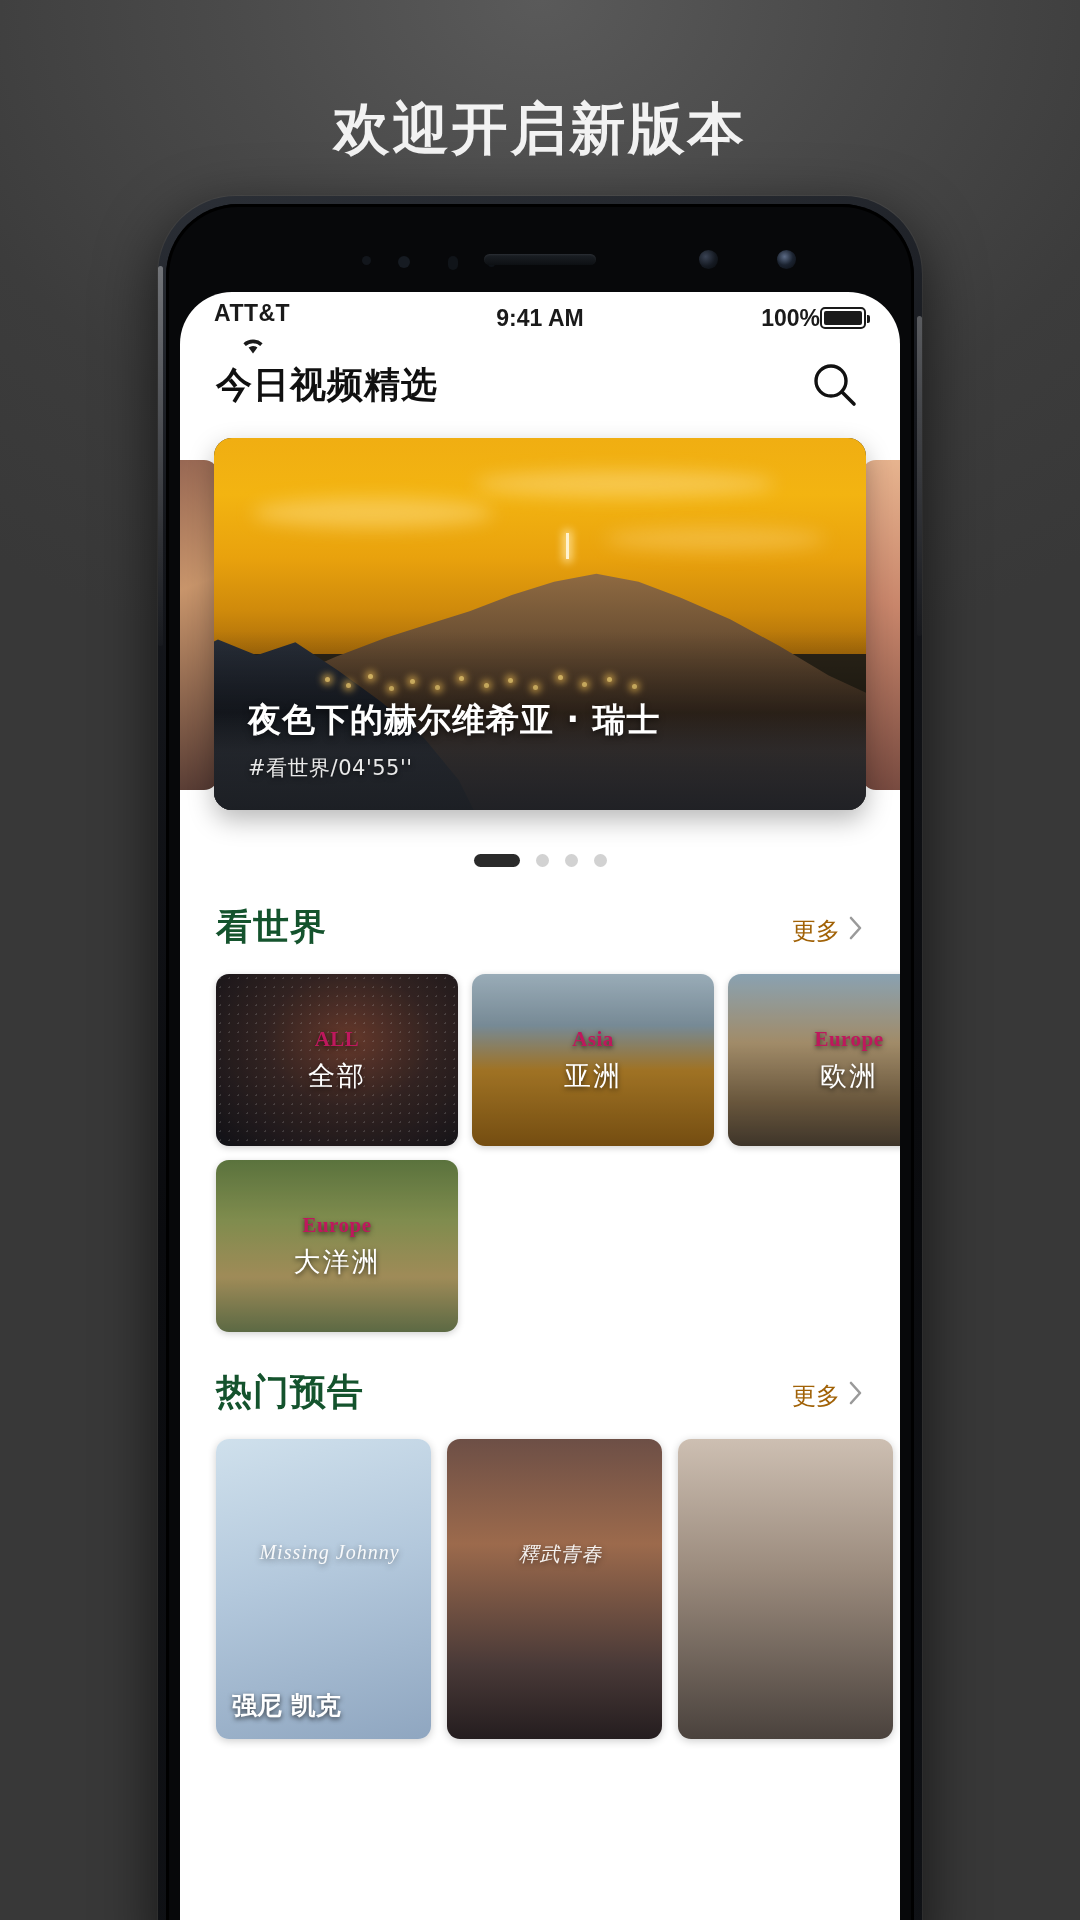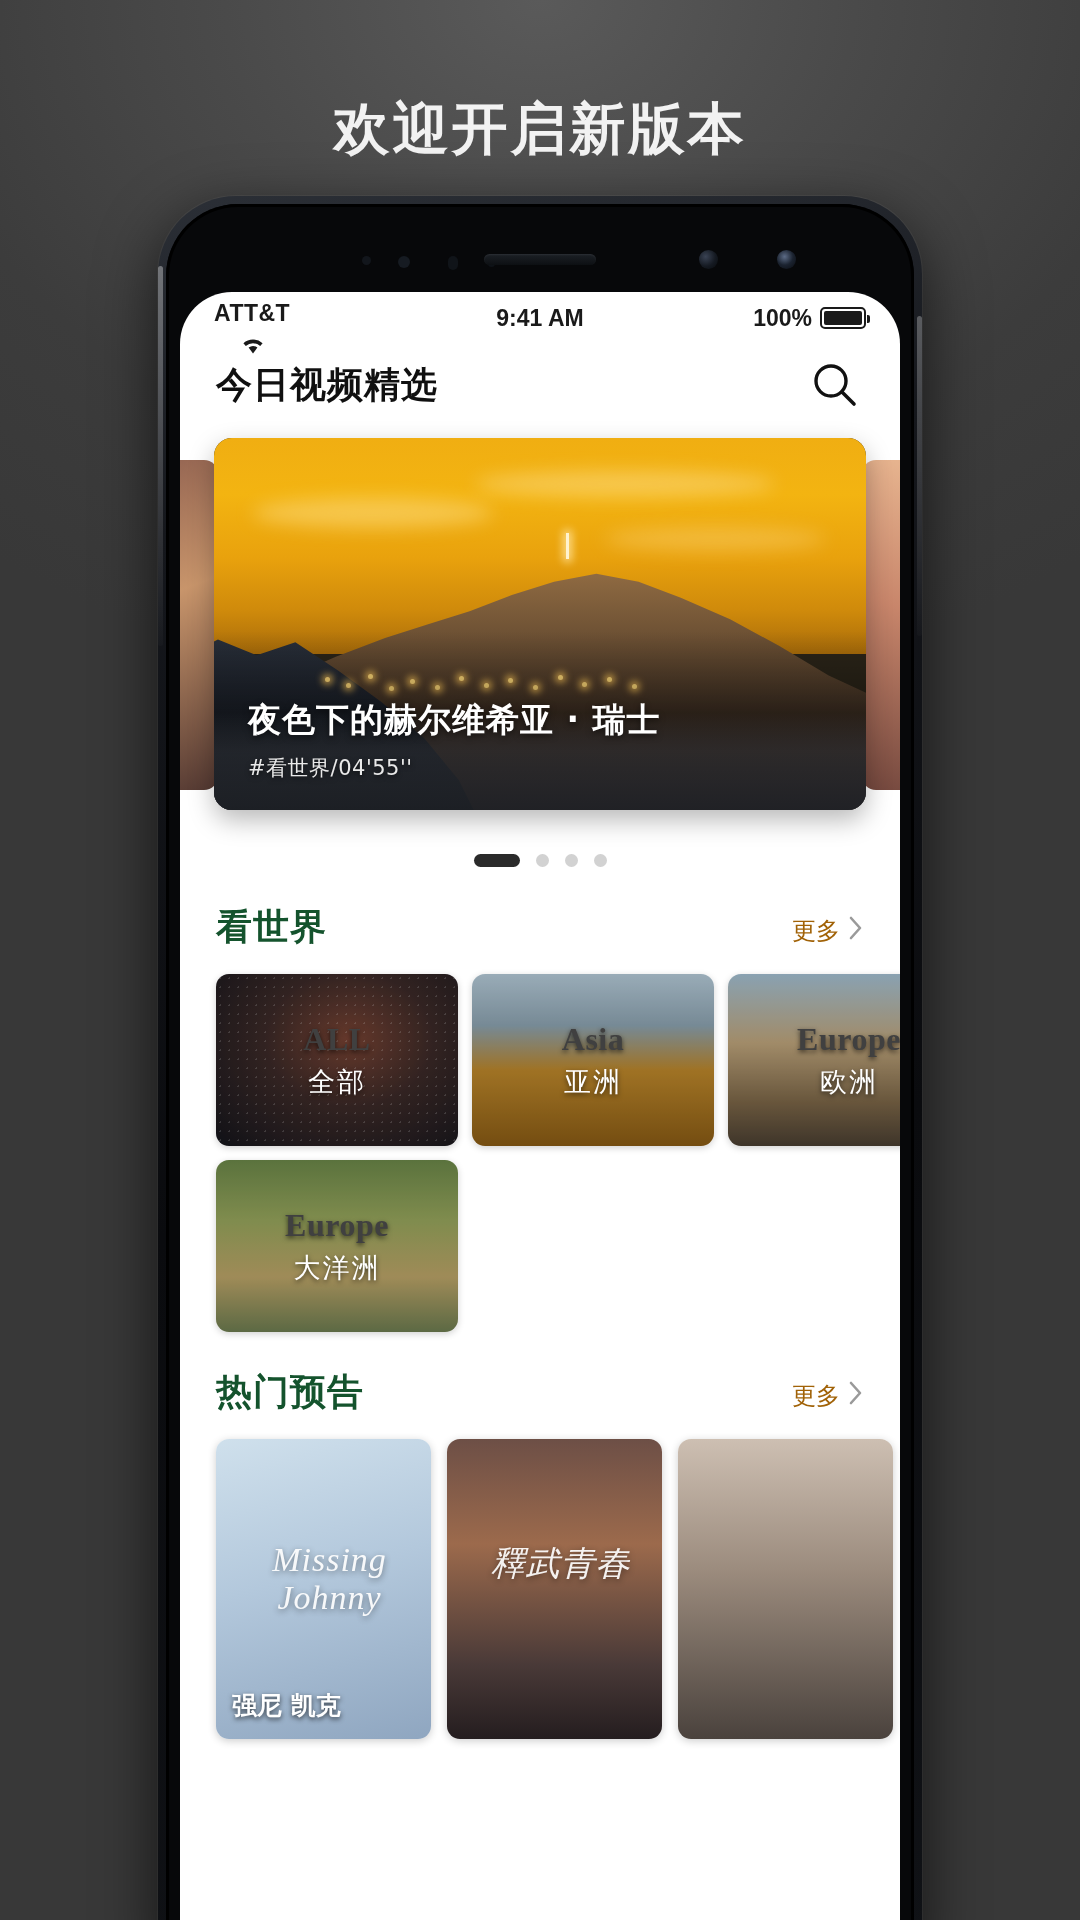--- a/index.html
+++ b/index.html
@@ -80,21 +80,21 @@
   .sb-left{ display:flex; align-items:center; gap:9px;flex-direction:column; }
   .sig-dots{ display:flex; gap:5px; align-items:center; }
   .sig-dots i{ width:10px; height:10px; border-radius:50%; background:#1a1a1a; display:block; }
   .carrier{ letter-spacing:.5px; font-size:23px; }
   .wifi{ width:26px; height:19px; position:relative; margin-left:2px;}
   .wifi svg{ display:block; }
   .sb-center{
     position:absolute; left:0; width:100%; text-align:center;
     font-size:23px; font-weight:bold; pointer-events:none;
   }
-  .sb-right{ margin-left:auto; display:flex; align-items:center; gap:8px; z-index:2;}
+  .sb-right{ margin-left:auto; display:flex; align-items:center; z-index:2;}
   .batt{
     width:46px; height:22px; border:2px solid #1a1a1a; border-radius:5px;
     position:relative; padding:2px;
   }
   .batt::after{
     content:""; position:absolute; right:-6px; top:6px; width:3px; height:8px;
     background:#1a1a1a; border-radius:0 2px 2px 0;
   }
   .batt i{ display:block; width:100%; height:100%; background:#1a1a1a; border-radius:2px;}
 
@@ -201,21 +201,21 @@
     padding:22px 0 0 36px; margin-right:-70px;
   }
   .cat{
     position:relative; height:172px; border-radius:13px; overflow:hidden;
     display:flex; flex-direction:column; align-items:center; justify-content:center;
     box-shadow:0 2px 7px rgba(0,0,0,.18);
   }
   .cat .bg{ position:absolute; inset:0; }
   .cat .sh{ position:absolute; inset:0; background:rgba(0,0,0,.17); }
   .cat .en{
-    position:relative; color:#404040; font-size:32px; font-weight:bold;
+    position:relative; color:#be185d; font-size:21px; font-weight:bold;
     font-family:"Liberation Serif","DejaVu Serif",serif;
     text-shadow:0 2px 5px rgba(0,0,0,.65); letter-spacing:.5px; white-space:nowrap;
   }
   .cat .cn{
     position:relative; color:#fff; font-size:27px; font-weight:normal; margin-top:6px;
     text-shadow:0 2px 5px rgba(0,0,0,.65); letter-spacing:2px;
     font-family:"DejaVu Sans","Liberation Sans",sans-serif;
   }
   .bg-all{ background:radial-gradient(ellipse at 55% 38%,#7a4434 0%,#3c2a28 45%,#14151c 100%);}
   .bg-asia{ background:linear-gradient(180deg,#b9cfdd 0%,#8fa6b4 30%,#c08a2c 56%,#8c5d15 100%);}
@@ -239,21 +239,21 @@
   .tr1{ background:linear-gradient(165deg,#cfe0ec 0%,#b3c8dc 45%,#8fa6c0 100%);}
   .tr2{ background:linear-gradient(180deg,#6d4f46 0%,#9c6a4c 35%,#4a3a38 75%,#241d1f 100%);}
   .tr3{ background:linear-gradient(180deg,#cdbfb2 0%,#9a8a7c 45%,#4a423d 100%);}
   .tr-cap{
     position:absolute; left:16px; bottom:18px; color:#fff; font-size:25px;
     font-weight:bold; line-height:1.15; text-shadow:0 2px 5px rgba(0,0,0,.7);
     font-family:"DejaVu Sans","Liberation Sans",sans-serif;
   }
   .tr-script{
     position:absolute; left:12px; right:0; top:34%; text-align:center;
-    color:rgba(255,255,255,.92); font-size:34px;
+    color:rgba(255,255,255,.92); font-size:20px;
     font-family:"Liberation Serif","DejaVu Serif",serif; font-style:italic;
     text-shadow:0 2px 6px rgba(0,0,0,.45); letter-spacing:1px;
   }
 </style>
 </head>
 <body>
 
 <div class="promo-title">欢迎开启新版本</div>
 
 <div class="phone">

